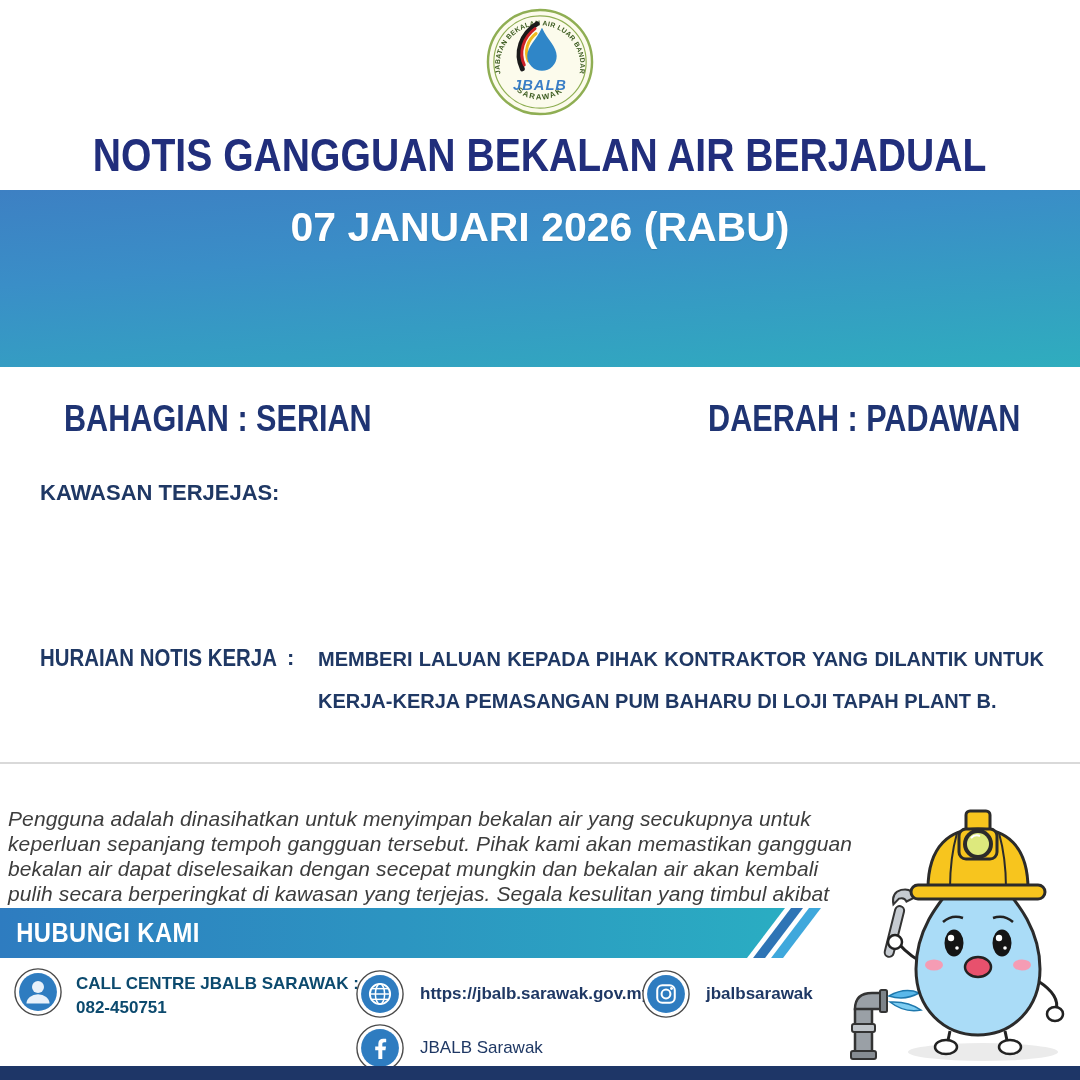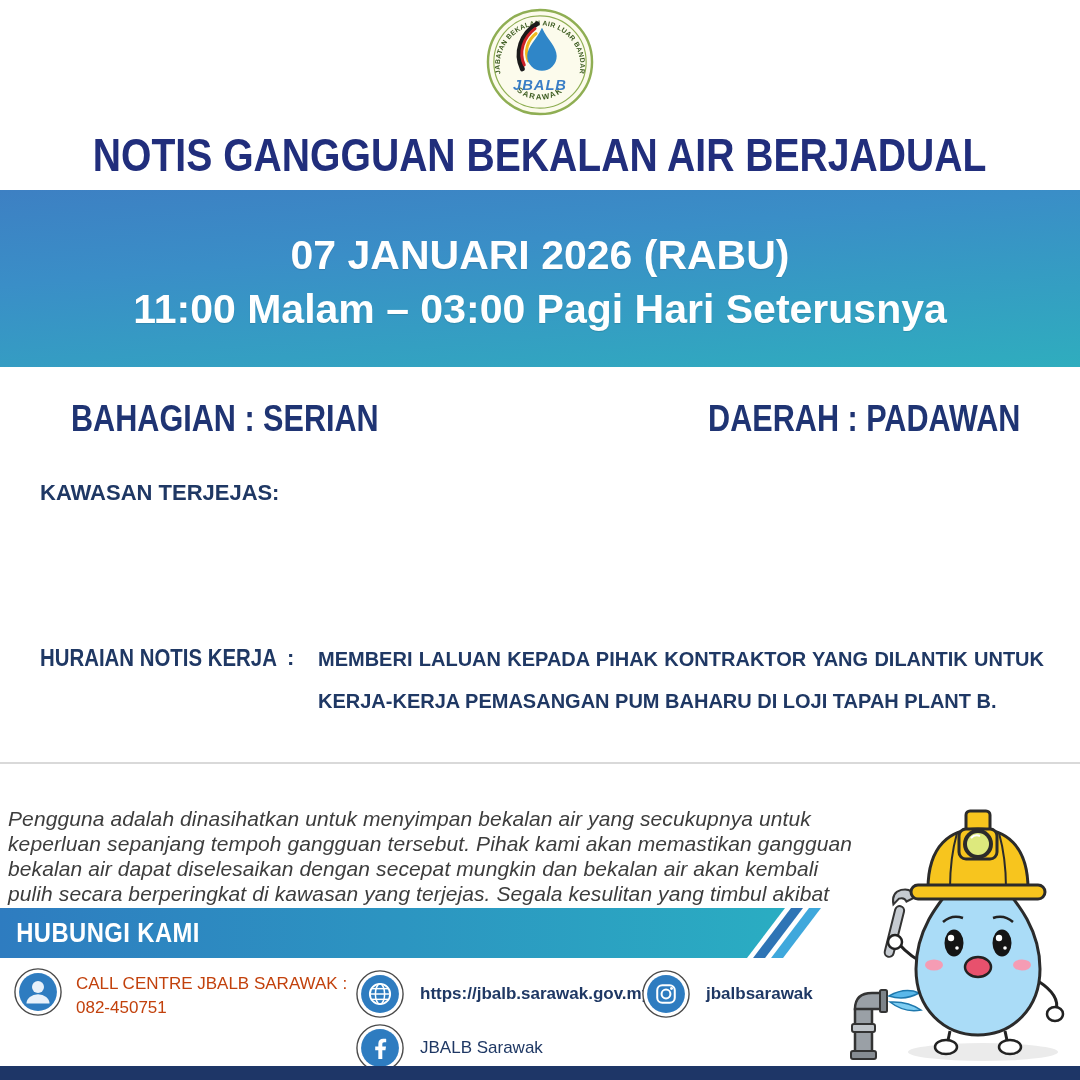--- a/index.html
+++ b/index.html
@@ -16,26 +16,26 @@
   .logo{left:486px;top:8px;width:108px;height:108px;}
 
   
   .title{left:0;top:128px;width:1080px;text-align:center;
     font-size:46px;font-weight:bold;color:#212e7c;white-space:nowrap;}
 
   
   .banner{left:0;top:190px;width:1080px;height:177px;
     background:linear-gradient(175deg,#3d80c3 0%,#3a8ec7 35%,#2fadbe 100%);
     display:flex;flex-direction:column;align-items:center;justify-content:flex-start;
-    padding-top:38px;box-sizing:border-box;}
+    padding-top:10px;box-sizing:border-box;gap:46px;}
   .banner .line{color:#ffffff;font-weight:bold;font-size:41px;line-height:54px;white-space:nowrap;
     text-shadow:0 1px 1px rgba(0,0,0,0.12);}
 
   
-  .bahagian{left:71px;top:398px;font-size:36px;font-weight:bold;color:#1f3473;white-space:nowrap;}
+  .bahagian{left:64px;top:398px;font-size:36px;font-weight:bold;color:#1f3473;white-space:nowrap;}
   .daerah{right:60px;top:398px;font-size:36px;font-weight:bold;color:#1f3473;white-space:nowrap;}
 
   
   .sec-label{font-weight:bold;color:#1f3864;white-space:nowrap;}
   .kawasan-label{left:40px;top:480px;font-size:22px;}
   .kawasan-colon{left:272px;top:480px;font-size:22px;font-weight:bold;color:#1f3864;}
   .kawasan-body{left:318px;top:473px;width:726px;font-size:20px;font-weight:bold;color:#1f3864;
     line-height:42px;text-align:justify;}
   .huraian-label{left:40px;top:644px;font-size:24px;}
   .huraian-colon{left:287px;top:645px;font-size:22px;font-weight:bold;color:#1f3864;}
@@ -53,21 +53,21 @@
     clip-path:polygon(0 0,100% 0,calc(100% - 38px) 100%,0 100%);
     display:flex;align-items:center;justify-content:flex-start;}
   .contact-bar .heading{color:#ffffff;font-weight:bold;font-size:28px;letter-spacing:0.5px;white-space:nowrap;}
   .stripe{top:908px;width:12px;height:50px;transform:skewX(-37.2deg);transform-origin:top left;}
   .stripe1{left:791px;background:#2e74b5;}
   .stripe2{left:809px;background:#3fa8dc;}
 
   
   .badge{width:48px;height:48px;}
   .c-call-icon{left:14px;top:968px;}
-  .c-call-text{left:76px;top:972px;font-size:17px;font-weight:normal;color:#c2410c;line-height:24px;}
+  .c-call-text{left:76px;top:972px;font-size:17px;font-weight:bold;color:#0c4a6e;line-height:24px;}
   .c-web-icon{left:356px;top:970px;}
   .c-web-text{left:420px;top:984px;font-size:17px;font-weight:bold;color:#1f3864;white-space:nowrap;}
   .c-ig-icon{left:642px;top:970px;}
   .c-ig-text{left:706px;top:984px;font-size:17px;font-weight:bold;color:#1f3864;white-space:nowrap;}
   .c-fb-icon{left:356px;top:1024px;}
   .c-fb-text{left:420px;top:1038px;font-size:17px;font-weight:normal;color:#1f3864;white-space:nowrap;}
 
   .mascot{left:833px;top:793px;width:245px;height:272px;}
 
   .bottom-bar{left:0;top:1066px;width:1080px;height:14px;background:#1e3667;}
@@ -98,21 +98,20 @@
       <text x="55" y="84" font-size="15" font-weight="bold" font-style="italic" fill="#3a7ec6" text-anchor="middle" letter-spacing="1">JBALB</text>
     </svg>
   </div>
 
   <div class="abs title">
     <span class="cond-c">NOTIS GANGGUAN BEKALAN AIR BERJADUAL</span>
   </div>
 
   <div class="abs banner">
     <div class="line">07 JANUARI 2026 (RABU)</div>
-    <div class="line">11:00 Malam – 03:00 Pagi Hari Seterusnya</div>
   </div>
 
   <div class="abs bahagian">
     <span class="cond">BAHAGIAN : SERIAN</span>
   </div>
   <div class="abs sec-label kawasan-label">KAWASAN TERJEJAS</div>
 
   <div class="abs daerah">
     <span class="cond-r">DAERAH : PADAWAN</span>
   </div>

